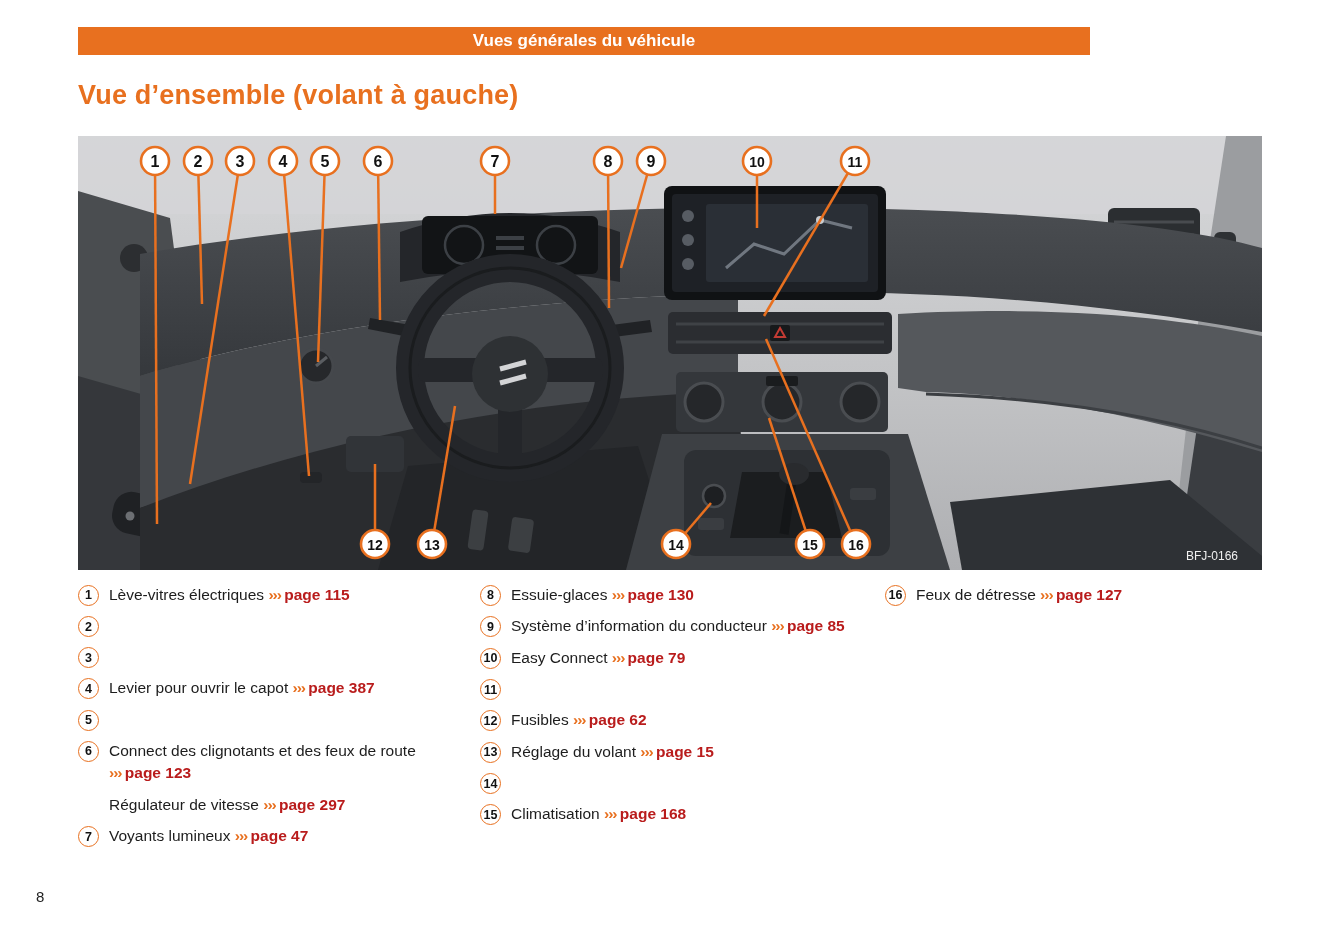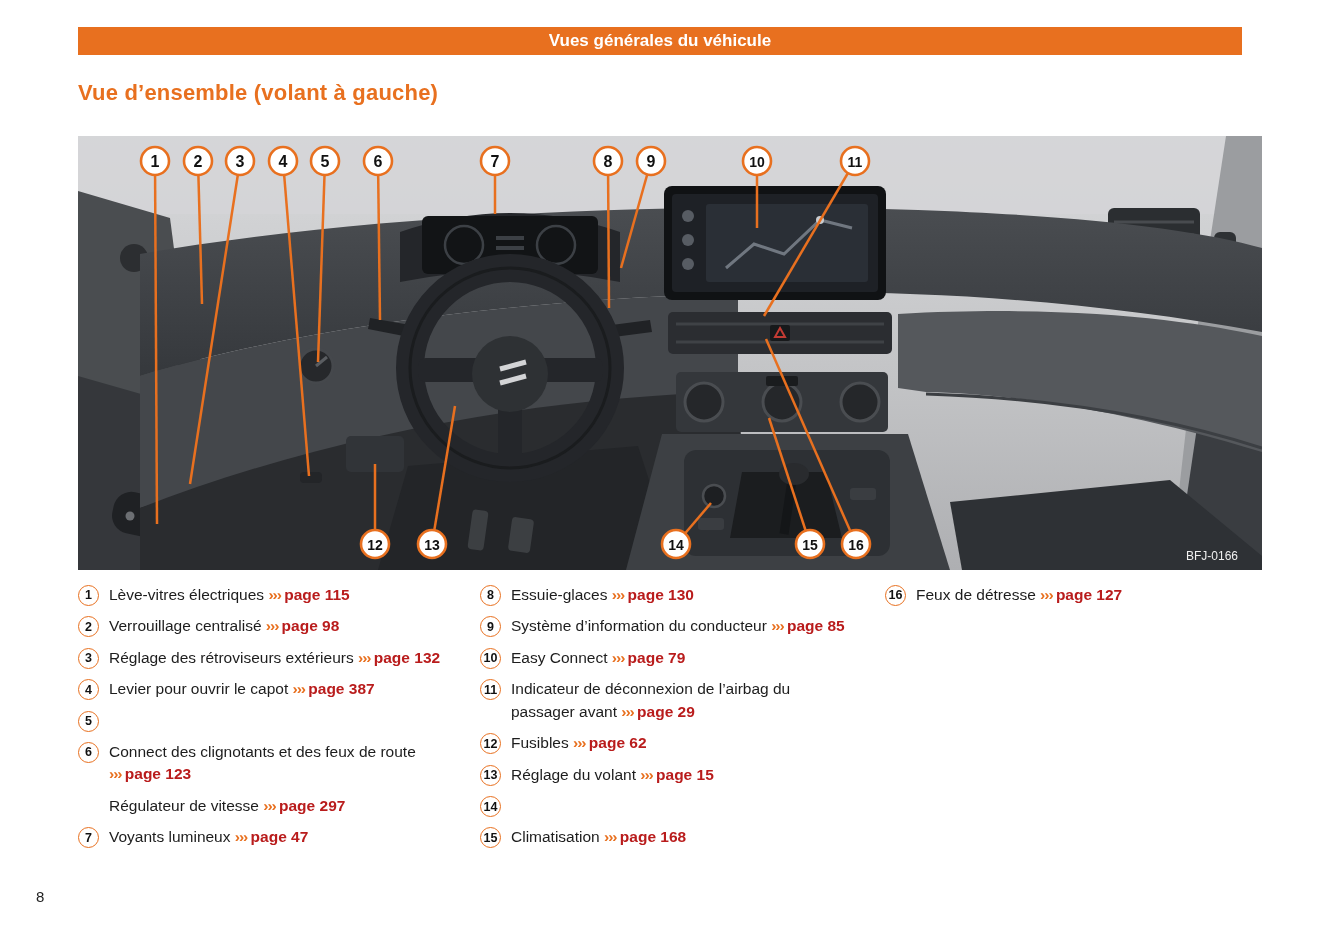--- a/index.html
+++ b/index.html
@@ -1,27 +1,27 @@
 <!DOCTYPE html>
 <html style="--accent: #e8701f;"><head>
 <meta charset="utf-8">
 <style>
   html,body{margin:0;padding:0;}
   body{
     width:1339px;height:945px;position:relative;background:#ffffff;
     font-family:"Liberation Sans",sans-serif;color:#222;overflow:hidden;
   }
   .banner{
-    position:absolute;left:78px;top:27px;width:1164px;height:28px;
+    position:absolute;left:78px;top:27px;width:1012px;height:28px;
     background:var(--accent);color:#fff;font-weight:bold;font-size:17px;
     display:flex;align-items:center;justify-content:center;
   }
   .heading{
     position:absolute;left:78px;top:80px;color:var(--accent);
-    font-size:22px;font-weight:bold;letter-spacing:0.2px;text-align:center;
+    font-size:27px;font-weight:bold;letter-spacing:0.2px;text-align:center;
   }
   .figure{
     position:absolute;left:78px;top:136px;width:1184px;height:434px;
   }
   .figure svg{display:block;width:1184px;height:434px;}
   .legend{
     position:absolute;left:78px;top:584px;width:1184px;display:flex;
   }
   .colA{width:402px;}
   .colB{width:405px;}
@@ -226,25 +226,23 @@
 </div>
 
 <div class="legend">
   <div class="colA">
       <div class="legend-item">
         <span class="badge">1</span>
         <span class="txt"><span>Lève-vitres électriques </span><span class="arr">›››&nbsp;</span><strong>page 115</strong></span>
       </div>
       <div class="legend-item">
         <span class="badge">2</span>
-        <span class="txt"><span>Verrouillage centralisé </span><span class="arr">›››&nbsp;</span><strong>page 98</strong></span>
       </div>
       <div class="legend-item">
         <span class="badge">3</span>
-        <span class="txt"><span>Réglage des rétroviseurs extérieurs </span><span class="arr">›››&nbsp;</span><strong>page 132</strong></span>
       </div>
       <div class="legend-item">
         <span class="badge">4</span>
         <span class="txt"><span>Levier pour ouvrir le capot </span><span class="arr">›››&nbsp;</span><strong>page 387</strong></span>
       </div>
       <div class="legend-item">
         <span class="badge">5</span>
       </div>
       <div class="legend-item">
         <span class="badge">6</span>
@@ -266,21 +264,20 @@
       <div class="legend-item">
         <span class="badge">9</span>
         <span class="txt"><span>Système d’information du conducteur </span><span class="arr">›››&nbsp;</span><strong>page 85</strong></span>
       </div>
       <div class="legend-item">
         <span class="badge">10</span>
         <span class="txt"><span>Easy Connect </span><span class="arr">›››&nbsp;</span><strong>page 79</strong></span>
       </div>
       <div class="legend-item">
         <span class="badge">11</span>
-        <span class="txt"><span>Indicateur de déconnexion de l’airbag du passager avant </span><span class="arr">›››&nbsp;</span><strong>page 29</strong></span>
       </div>
       <div class="legend-item">
         <span class="badge">12</span>
         <span class="txt"><span>Fusibles </span><span class="arr">›››&nbsp;</span><strong>page 62</strong></span>
       </div>
       <div class="legend-item">
         <span class="badge">13</span>
         <span class="txt"><span>Réglage du volant </span><span class="arr">›››&nbsp;</span><strong>page 15</strong></span>
       </div>
       <div class="legend-item">

